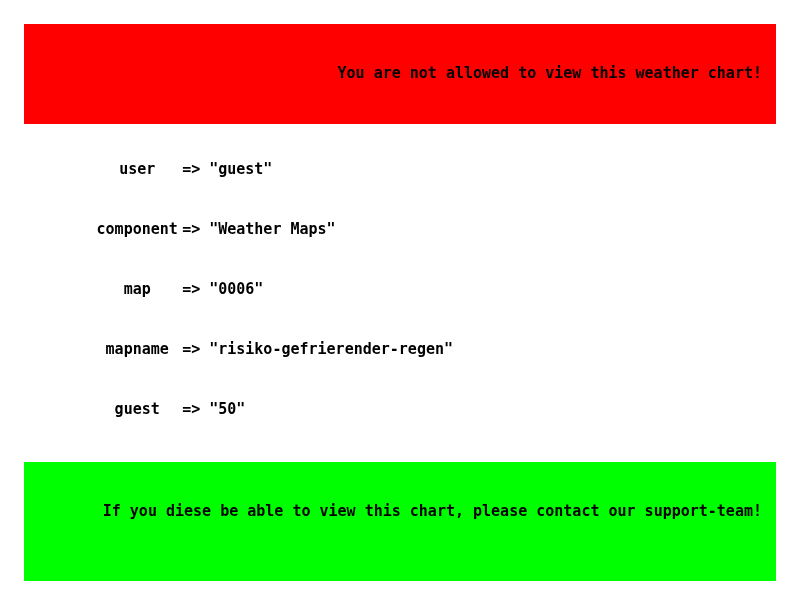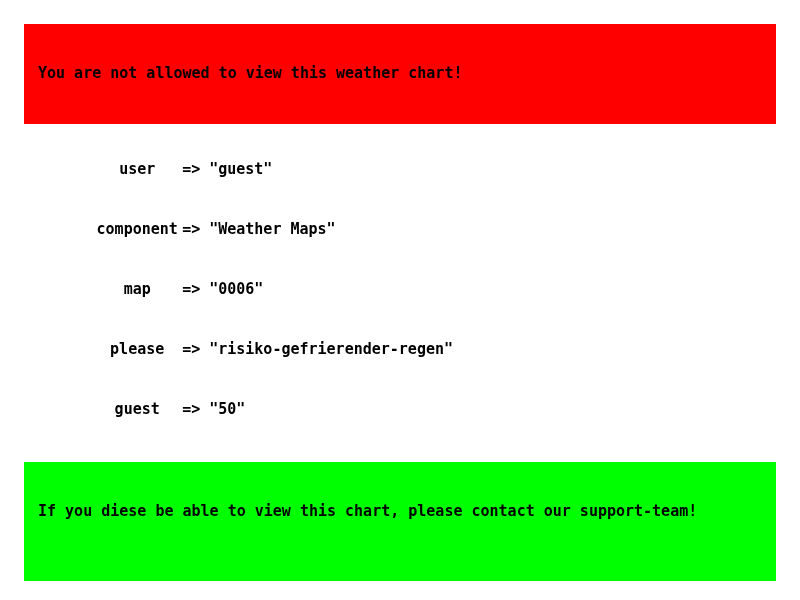--- a/index.html
+++ b/index.html
@@ -18,20 +18,21 @@
   }
   .page {
     padding: 24px;
     box-sizing: border-box;
     width: 800px;
   }
   .banner {
     line-height: 19px;
     padding: 2px 14px 3px 14px;
     white-space: pre;
+    text-align: right;
   }
   .banner.error { background: #ff0000; }
   .banner.info  { background: #00ff00; margin-top: 23px; }
   .params {
     margin: 15px 0 0 14px;
     line-height: 20px;
   }
   .param-row { white-space: pre; }
   .param-key {
     display: inline-block;
@@ -56,21 +57,21 @@
     <div class="param-row">
       <span class="param-key">user</span><span class="param-arrow">=&gt;</span><span class="param-value">"guest"</span>
     </div>
     <div class="param-row">
       <span class="param-key">component</span><span class="param-arrow">=&gt;</span><span class="param-value">"Weather Maps"</span>
     </div>
     <div class="param-row">
       <span class="param-key">map</span><span class="param-arrow">=&gt;</span><span class="param-value">"0006"</span>
     </div>
     <div class="param-row">
-      <span class="param-key">please</span><span class="param-arrow">=&gt;</span><span class="param-value">"risiko-gefrierender-regen"</span>
+      <span class="param-key">mapname</span><span class="param-arrow">=&gt;</span><span class="param-value">"risiko-gefrierender-regen"</span>
     </div>
     <div class="param-row">
       <span class="param-key">guest</span><span class="param-arrow">=&gt;</span><span class="param-value">"50"</span>
     </div>
   </div>
 
   <div class="banner info" style="background: rgb(0, 255, 0);">
     <div>If you diese be able to view this chart, please contact our support-team!</div>
     
   </div>

